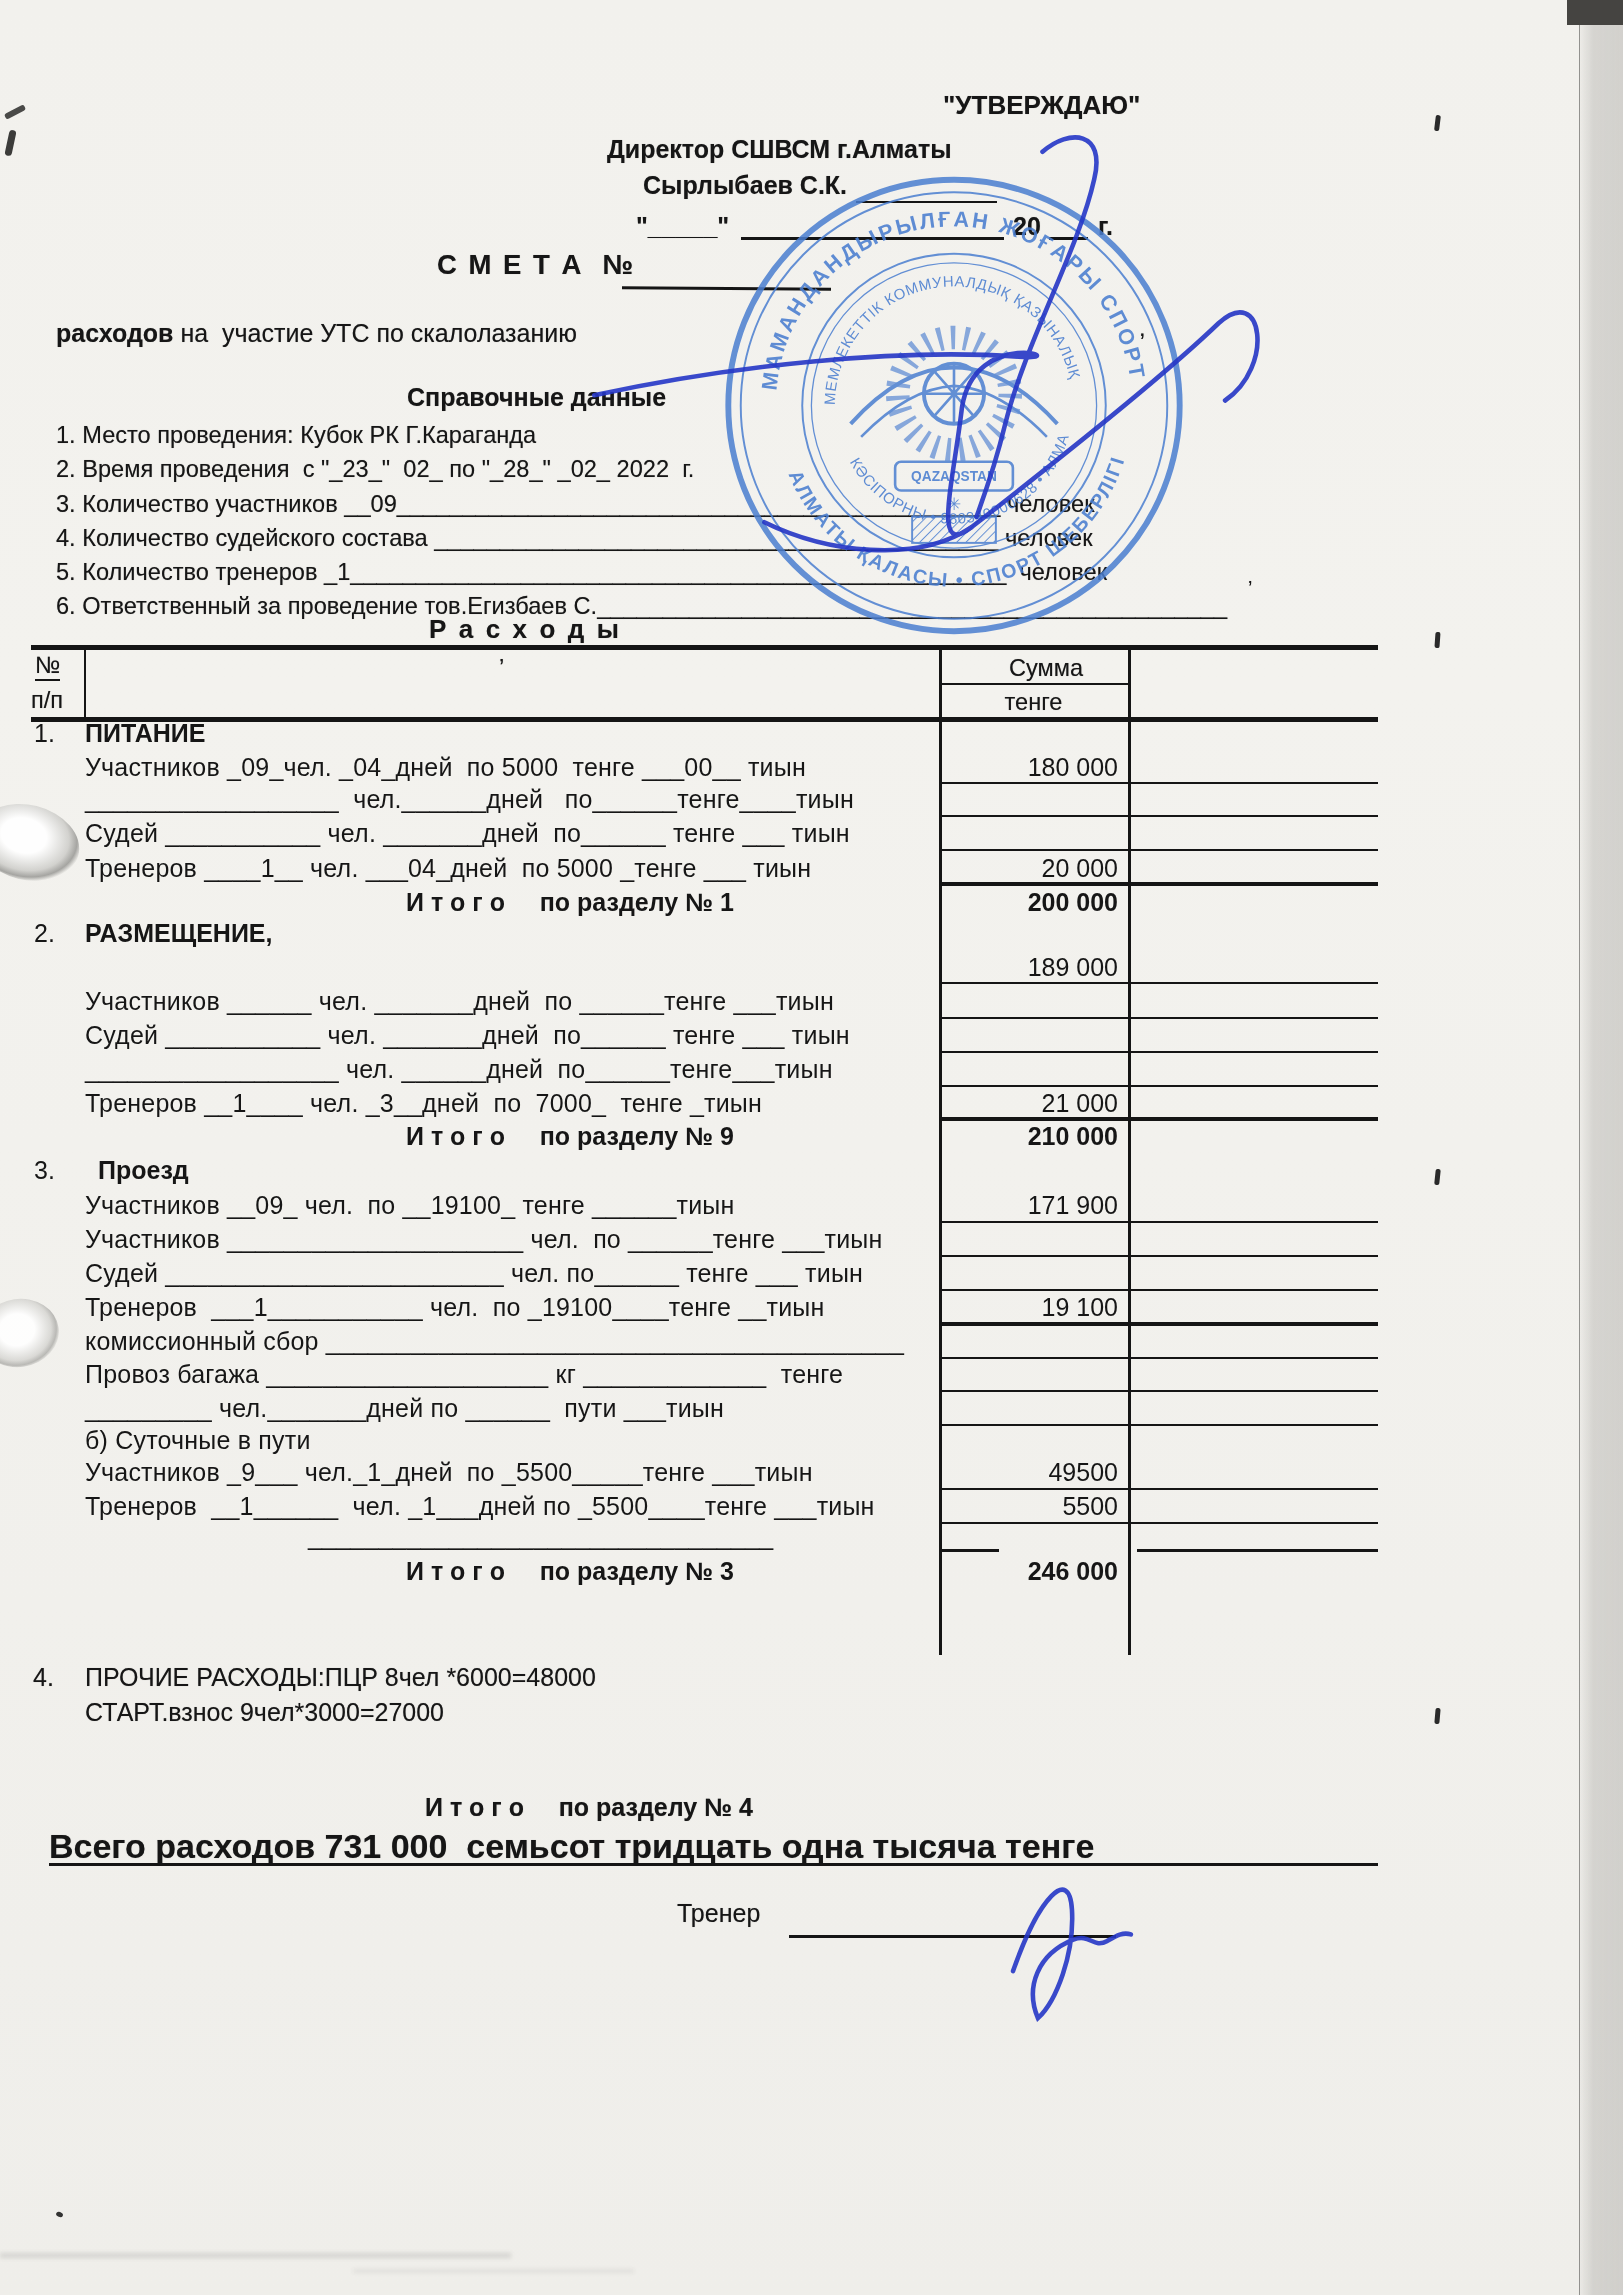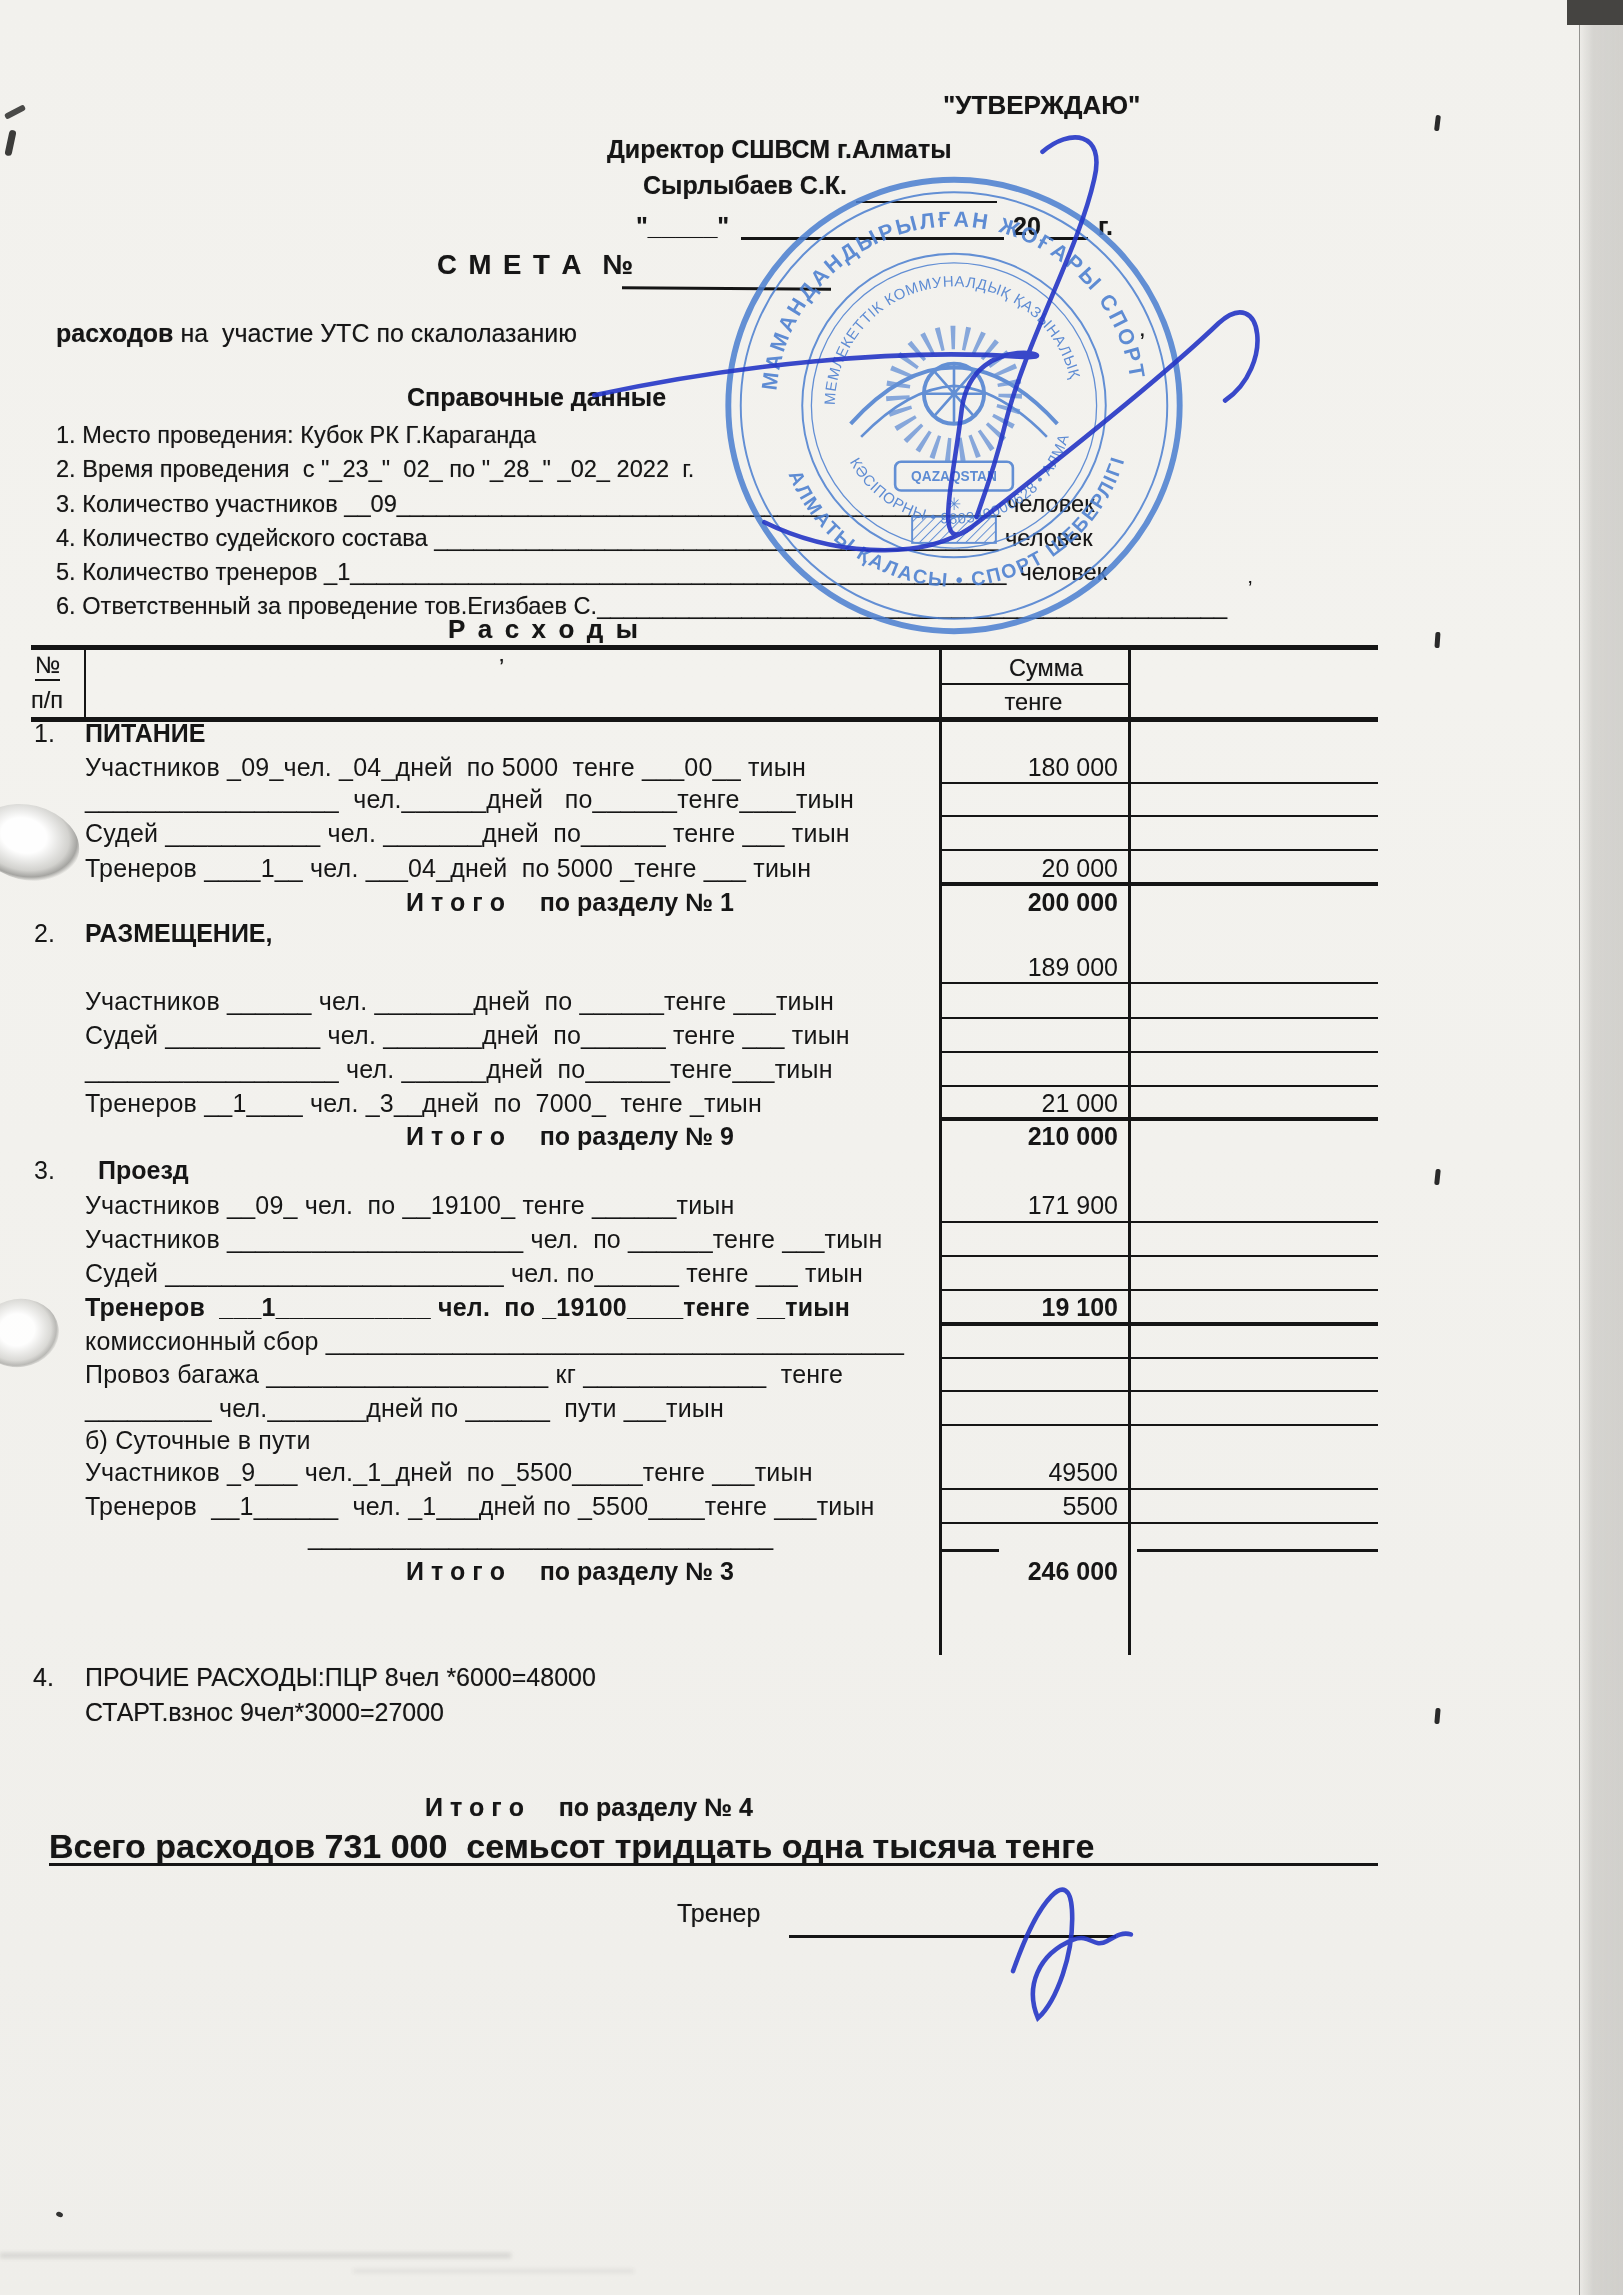--- a/index.html
+++ b/index.html
@@ -68,21 +68,21 @@
 <div class="t sz38" style="left:56px;top:319px;"><span class="b">расходов</span><span> на  участие УТС по скалолазанию</span></div>
 
 <div class="t sz38 b" style="left:407px;top:383px;">Справочные данные</div>
 <div class="t sz36" style="left:56px;top:422px;">1. Место проведения: Кубок РК Г.Караганда</div>
 <div class="t sz36" style="left:56px;top:456px;">2. Время проведения  с "_23_"  02_ по "_28_" _02_ 2022  г.</div>
 <div class="t sz36" style="left:56px;top:491px;">3. Количество участников __09______________________________________________ человек</div>
 <div class="t sz36" style="left:56px;top:525px;">4. Количество судейского состава ___________________________________________ человек</div>
 <div class="t sz36" style="left:56px;top:559px;">5. Количество тренеров _1__________________________________________________  человек</div>
 <div class="t sz36" style="left:56px;top:593px;">6. Ответственный за проведение тов.Егизбаев С.________________________________________________</div>
 
-<div class="t sz40 b" style="left:429px;top:614px;letter-spacing:2.6px;margin-left:19px;">Р а с х о д ы</div>
+<div class="t sz40 b" style="left:429px;top:614px;letter-spacing:2.6px;">Р а с х о д ы</div>
 
 <div>
   <div class="hl" style="left:31px;top:645px;width:1347px;height:4.6px;"></div>
   <div class="hl" style="left:31px;top:717px;width:1347px;height:4.6px;"></div>
   <div class="vl" style="left:84px;top:645px;width:2px;height:77px;"></div>
   <div class="vl" style="left:939px;top:645px;width:2.6px;height:1010px;"></div>
   <div class="vl" style="left:1128px;top:645px;width:2.6px;height:1010px;"></div>
   <div class="hl" style="left:939px;top:683px;width:189px;height:2px;"></div>
 
   <div class="t sz36" style="left:35px;top:652px;border-bottom:2px solid #151515;">№</div>
@@ -164,21 +164,21 @@
   <div class="trow" style="top:1191px;">
       <span class="tdesc">Участников __09_ чел.  по __19100_ тенге ______тиын</span>
       <span class="tsum">171 900</span>
     </div>
   <div class="trow" style="top:1225px;">
       <span class="tdesc">Участников _____________________ чел.  по ______тенге ___тиын</span>
     </div>
   <div class="trow" style="top:1259px;">
       <span class="tdesc">Судей ________________________ чел. по______ тенге ___ тиын</span>
     </div>
-  <div class="trow" style="top:1293px;font-weight:bold;">
+  <div class="trow" style="top:1293px;">
       <span class="tdesc">Тренеров  ___1___________ чел.  по _19100____тенге __тиын</span>
       <span class="tsum">19 100</span>
     </div>
   <div class="trow" style="top:1327px;">
       <span class="tdesc">комиссионный сбор _________________________________________</span>
     </div>
   <div class="trow" style="top:1360px;">
       <span class="tdesc">Провоз багажа ____________________ кг _____________  тенге</span>
     </div>
   <div class="trow" style="top:1394px;">

